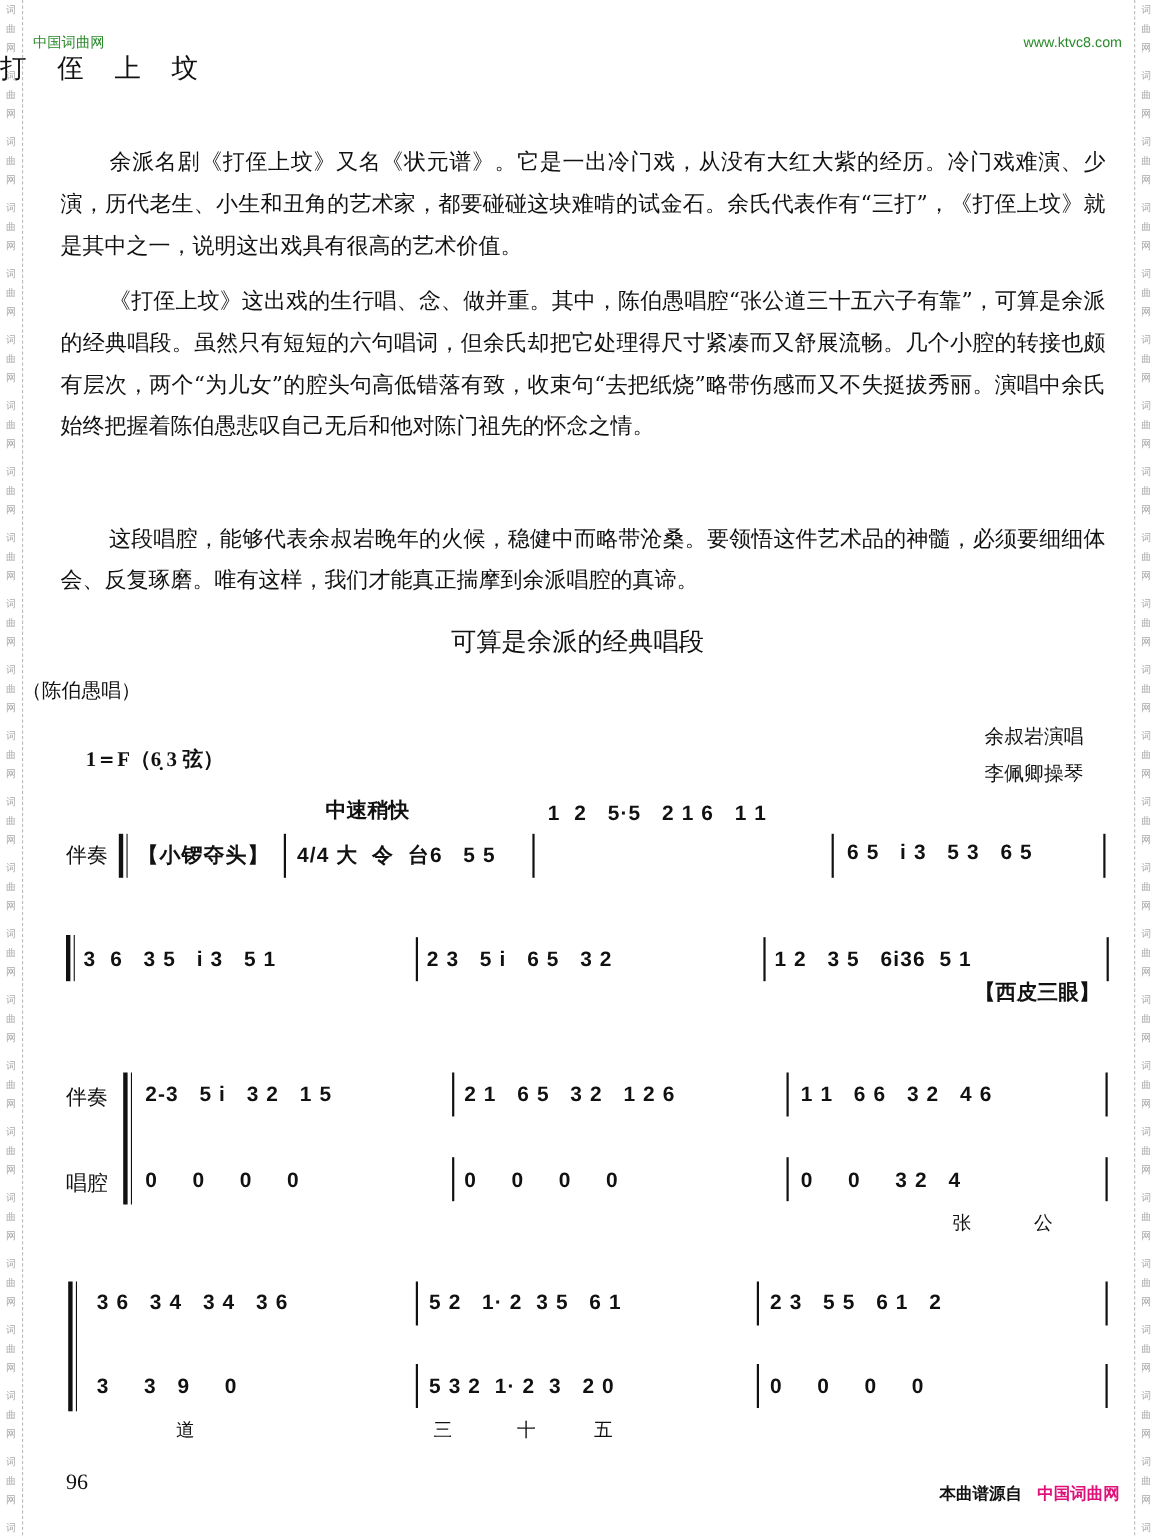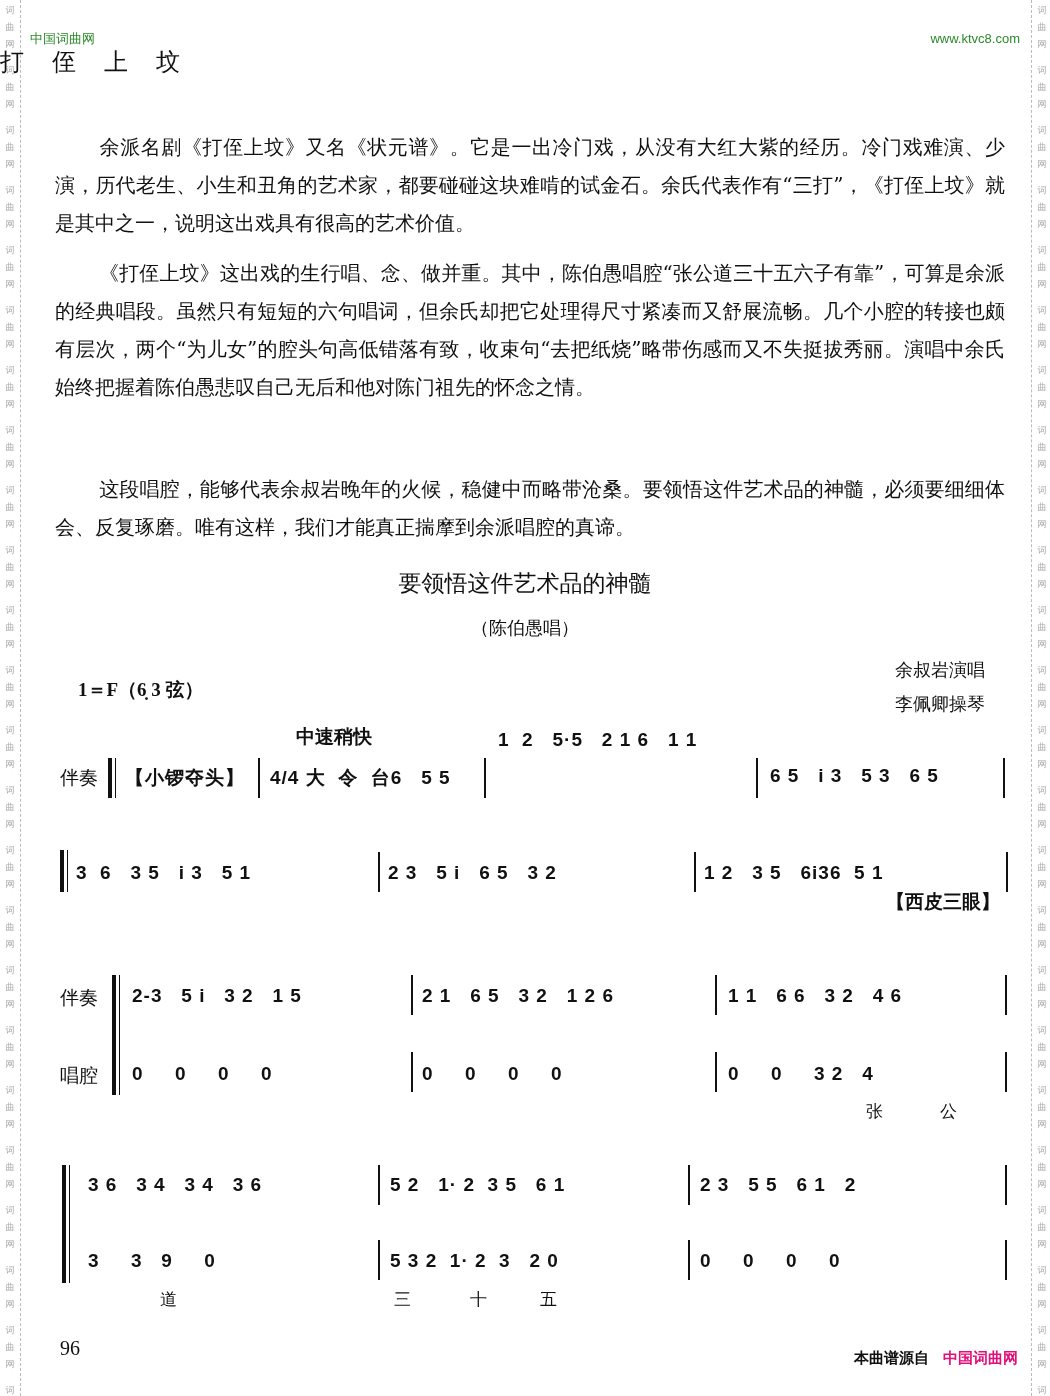--- a/index.html
+++ b/index.html
@@ -7,21 +7,21 @@
   .margin{position:absolute;top:0;width:20px;height:1396px;}
   .margin.left{left:0;border-right:1px dashed #bbb;}
   .margin.right{right:0;border-left:1px dashed #bbb;width:18px;}
   .wm{position:absolute;left:2px;width:16px;font-size:9px;line-height:17px;color:#aaa;text-align:center;font-family:"DejaVu Sans",sans-serif;}
   .hdr-left{position:absolute;left:30px;top:30px;font-size:13px;color:#2a8a2a;font-family:"DejaVu Sans",sans-serif;}
   .hdr-right{position:absolute;right:30px;top:31px;font-size:13px;color:#2a8a2a;font-family:"Liberation Sans",sans-serif;}
   .title{position:absolute;left:0;right:0;top:46px;text-align:left;font-size:24px;letter-spacing:28px;}
   .para{position:absolute;left:55px;width:950px;font-size:20px;line-height:38px;text-align:justify;}
   .para .ind{display:inline-block;width:44px;}
   .song-title{position:absolute;left:0;right:0;top:568px;text-align:center;font-size:23px;}
-  .song-sub{position:absolute;left:0;right:0;top:616px;text-align:center;font-size:18px;}
+  .song-sub{position:absolute;left:0;right:0;top:616px;font-size:18px;padding-left:20px;}
   .key{position:absolute;left:78px;top:677px;font-size:19px;font-weight:bold;font-family:"Liberation Serif",serif;}
   .credits{position:absolute;right:65px;top:653px;font-size:18px;line-height:34px;text-align:center;}
   .tempo{position:absolute;left:296px;top:724px;font-size:19px;font-weight:bold;font-family:"DejaVu Sans",sans-serif;}
   .section{position:absolute;right:50px;top:889px;font-size:19px;font-weight:bold;font-family:"DejaVu Sans",sans-serif;}
   .lbl{position:absolute;font-size:19px;font-family:"DejaVu Sans",sans-serif;}
   .brace{position:absolute;border-left:4px solid #111;border-right:1px solid #111;width:3px;}
   .barl{position:absolute;width:2px;background:#111;}
   .notes{position:absolute;font-size:19px;font-weight:bold;font-family:"Liberation Sans",sans-serif;white-space:pre;letter-spacing:1px;text-align:center;}
   .lyric{position:absolute;font-size:17px;}
   .pgnum{position:absolute;left:60px;top:1337px;font-size:20px;font-family:"Liberation Serif",serif;}
@@ -86,21 +86,21 @@
   </div>
 
 <div class="hdr-left">中国词曲网</div>
 <div class="hdr-right">www.ktvc8.com</div>
 <div class="title">打侄上坟</div>
 
 <div class="para" style="top:128px"><span class="ind"></span><span>余派名剧《打侄上坟》又名《状元谱》。它是一出冷门戏，从没有大红大紫的经历。冷门戏难演、少演，历代老生、小生和丑角的艺术家，都要碰碰这块难啃的试金石。余氏代表作有“三打”，《打侄上坟》就是其中之一，说明这出戏具有很高的艺术价值。</span></div>
 <div class="para" style="top:254px"><span class="ind"></span><span>《打侄上坟》这出戏的生行唱、念、做并重。其中，陈伯愚唱腔“张公道三十五六子有靠”，可算是余派的经典唱段。虽然只有短短的六句唱词，但余氏却把它处理得尺寸紧凑而又舒展流畅。几个小腔的转接也颇有层次，两个“为儿女”的腔头句高低错落有致，收束句“去把纸烧”略带伤感而又不失挺拔秀丽。演唱中余氏始终把握着陈伯愚悲叹自己无后和他对陈门祖先的怀念之情。</span></div>
 <div class="para" style="top:470px"><span class="ind"></span><span>这段唱腔，能够代表余叔岩晚年的火候，稳健中而略带沧桑。要领悟这件艺术品的神髓，必须要细细体会、反复琢磨。唯有这样，我们才能真正揣摩到余派唱腔的真谛。</span></div>
 
-<div class="song-title">要领悟这件艺术品的神髓</div>
+<div class="song-title">可算是余派的经典唱段</div>
 <div class="song-sub">（陈伯愚唱）</div>
 <div class="key">1＝F（6̣ 3 弦）</div>
 <div class="credits">
   <div>余叔岩演唱</div>
   <div>李佩卿操琴</div>
 </div>
 <div class="tempo">中速稍快</div>
 
 <div>
   <div class="lbl" style="left:60px;top:765px">伴奏</div>

